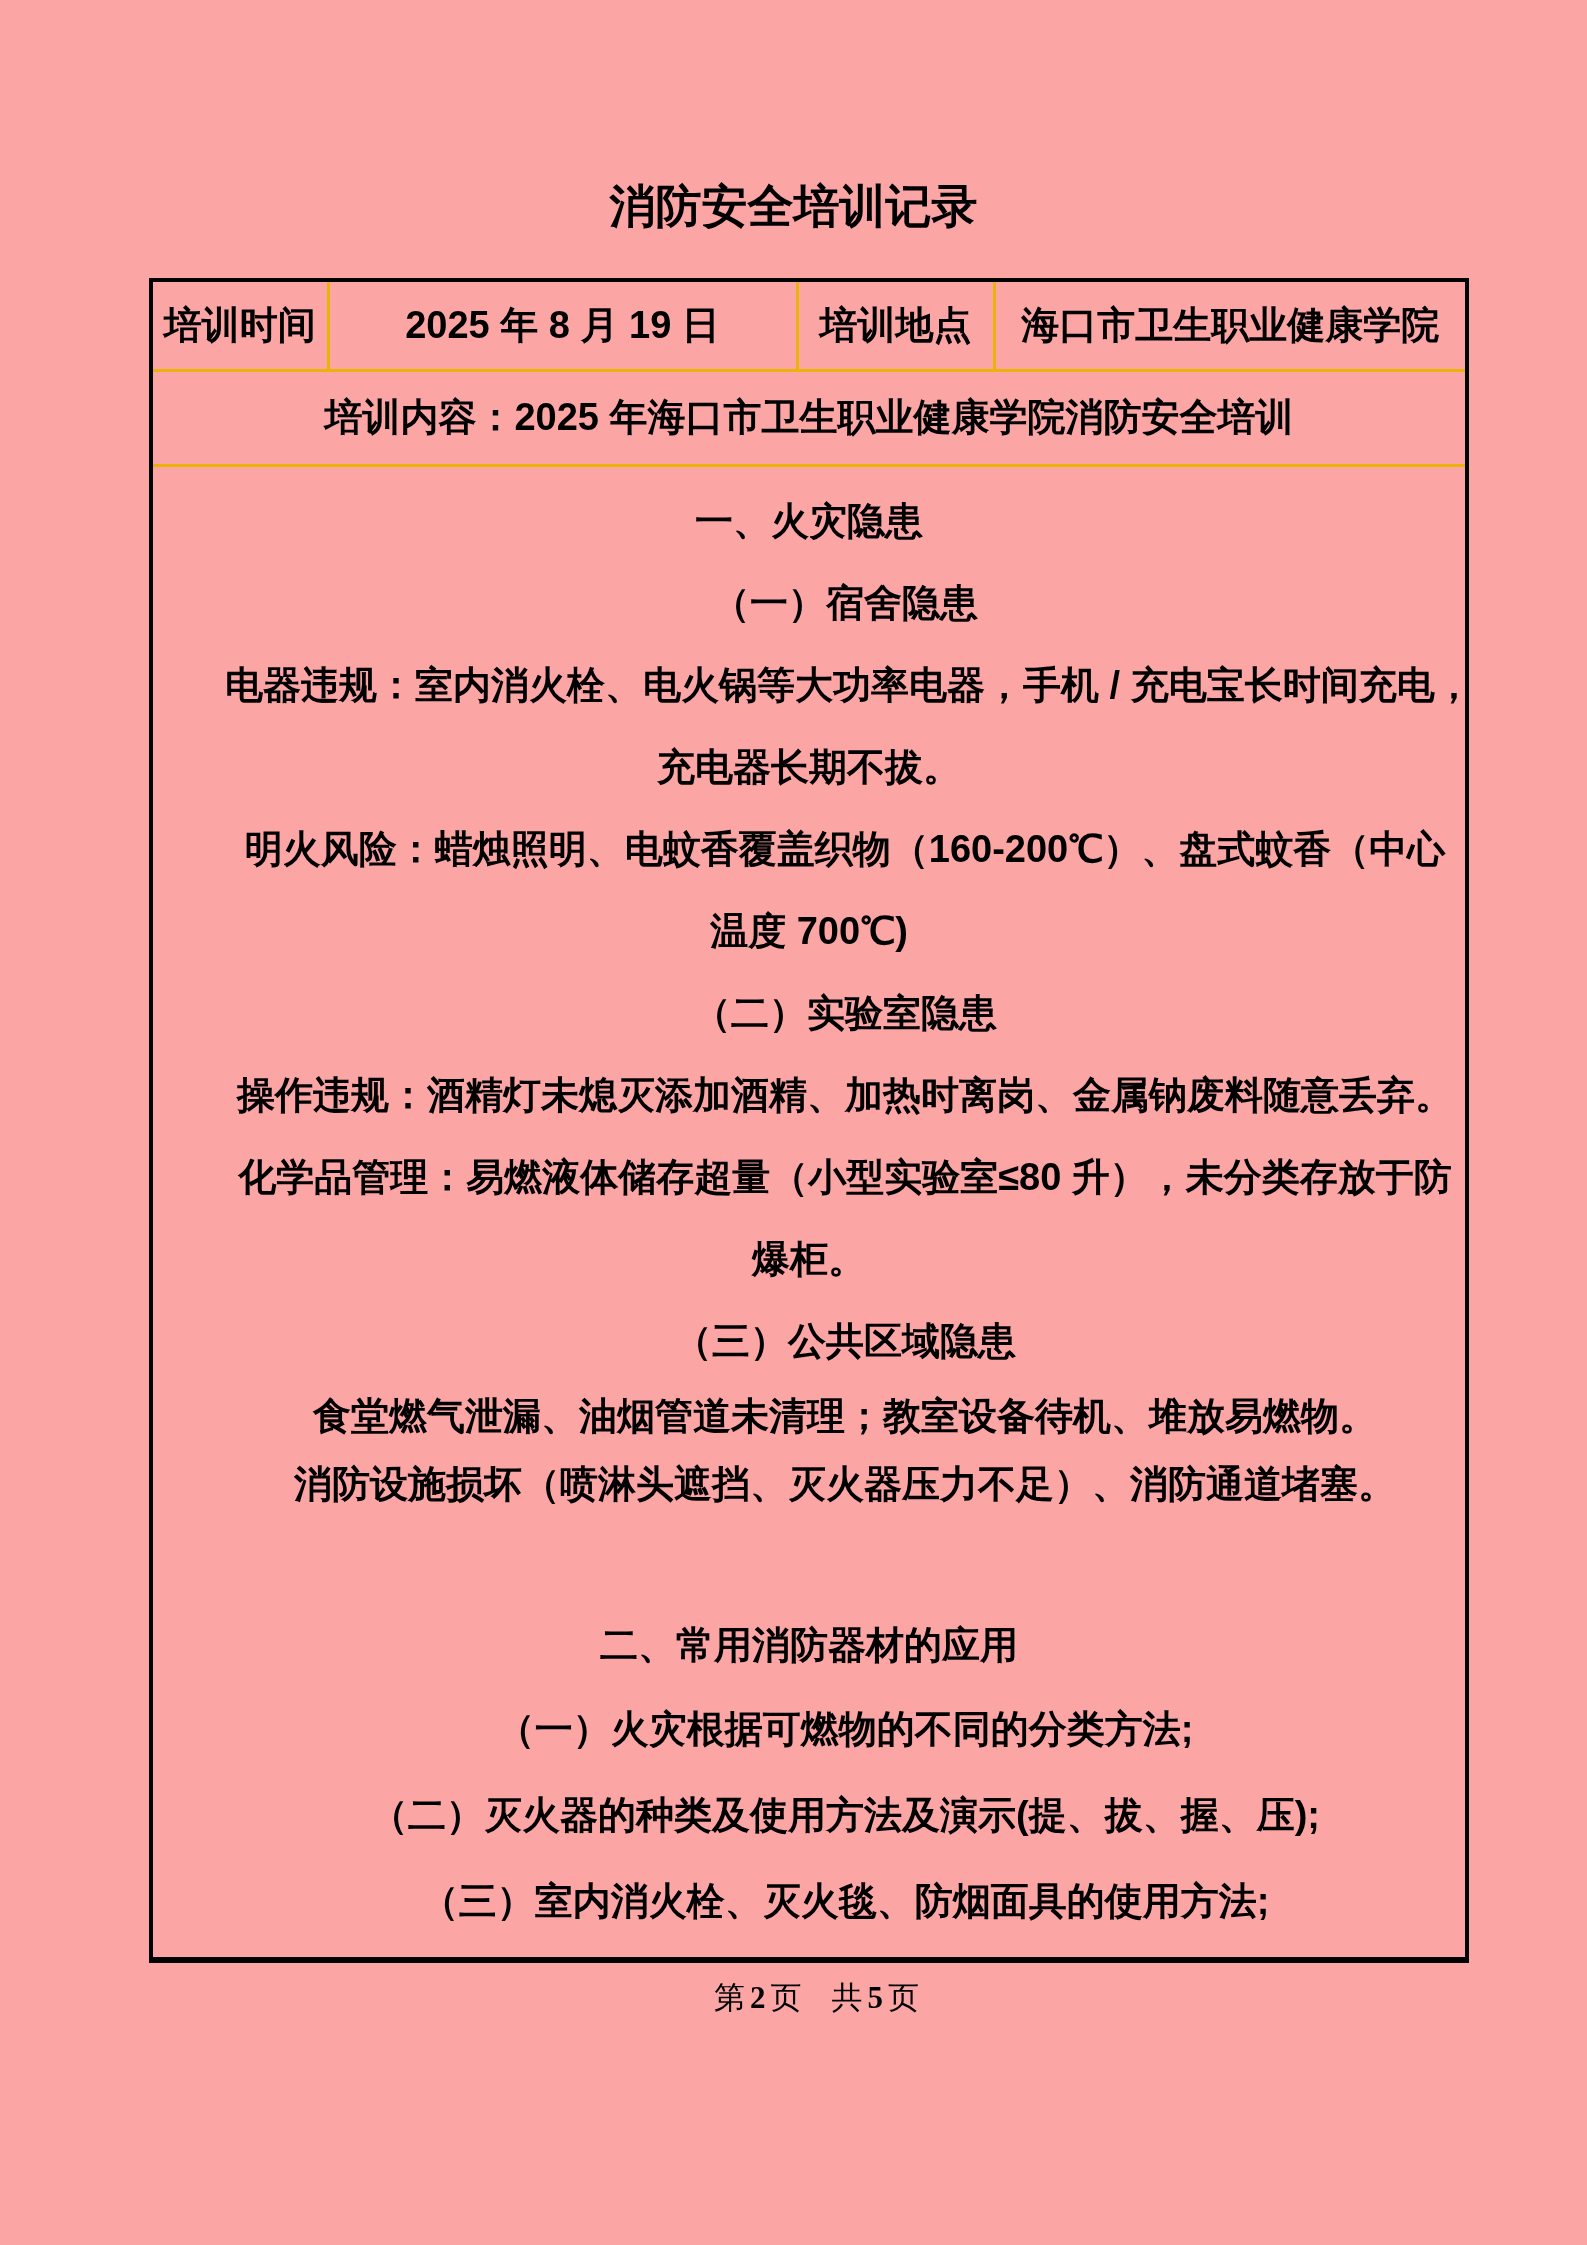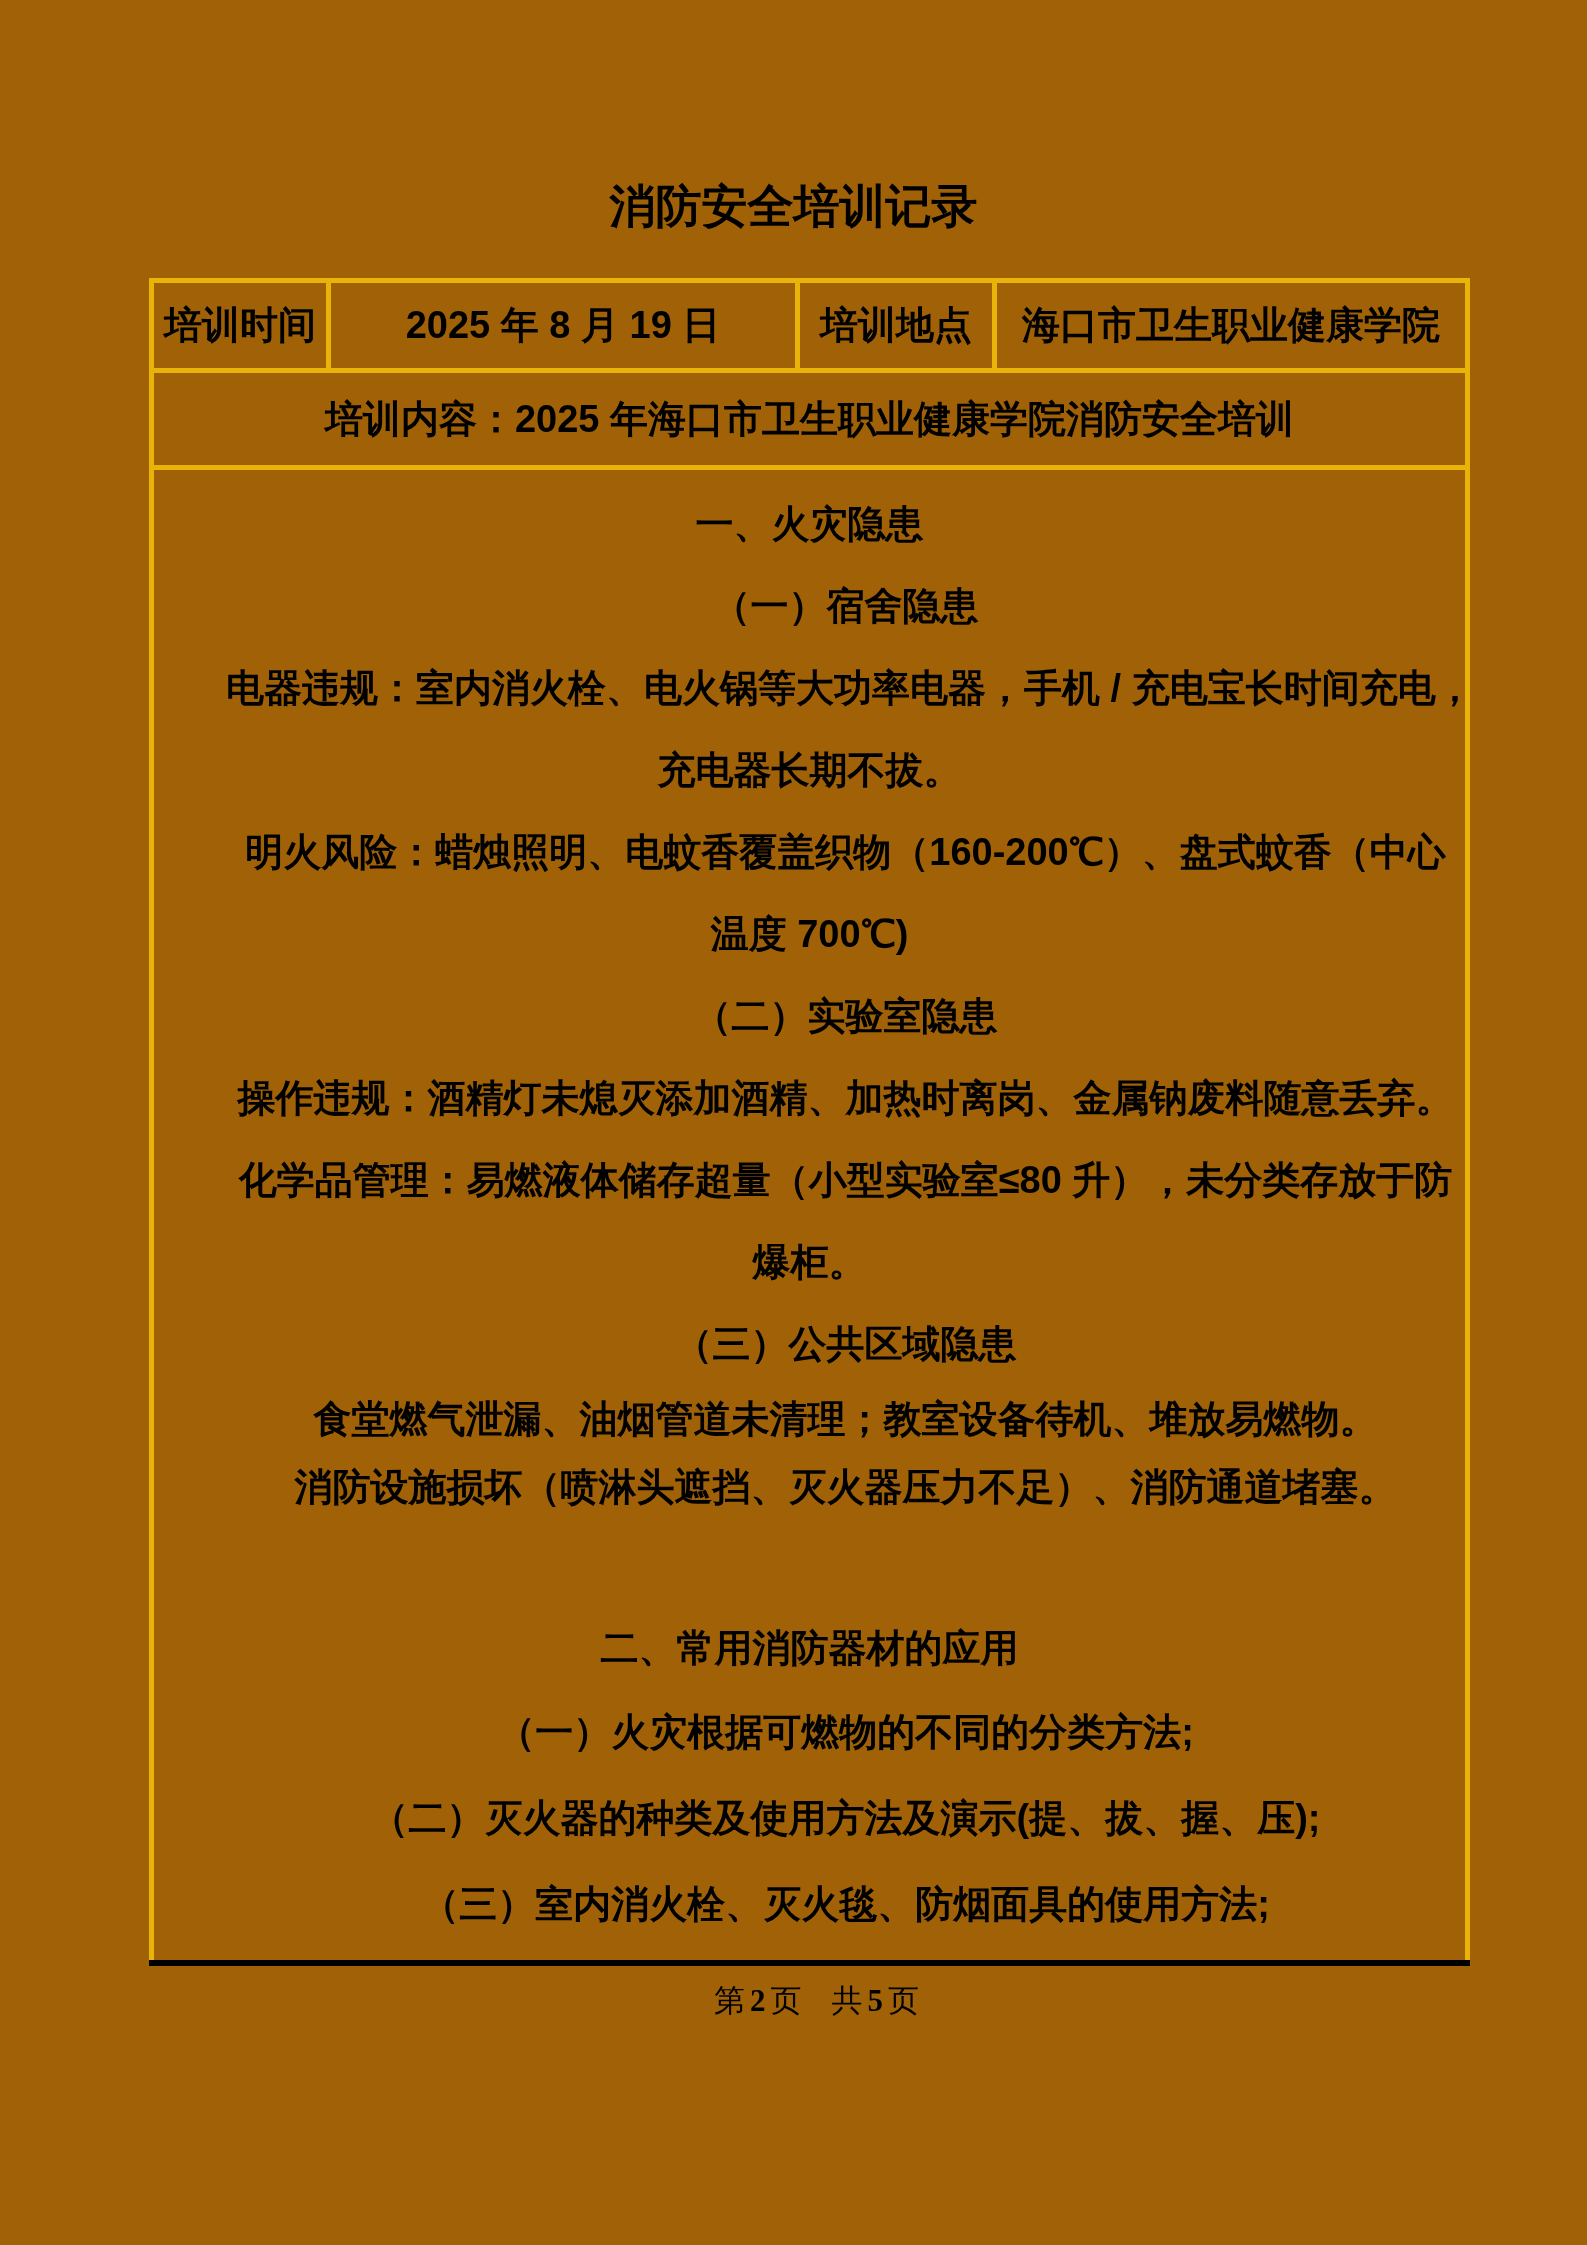--- a/index.html
+++ b/index.html
@@ -1,41 +1,41 @@
 <!DOCTYPE html>
 <html><head>
 <meta charset="utf-8">
 <style>
   html, body { margin: 0; padding: 0; background: #ffffff; }
   .page {
     position: relative;
     width: 1587px;
     height: 2245px;
-    background: #a16207;
+    background: #fca5a5;
     font-family: "Liberation Sans", sans-serif;
     color: #000000;
     overflow: hidden;
   }
   .doc-title {
     padding-top: 178px;
     text-align: center;
     font-size: 46px;
     font-weight: bold;
     line-height: 56px;
   }
   table.record {
     margin: 44px 0 0 149px;
     width: 1316px;
     border-collapse: collapse;
     table-layout: fixed;
     border: 4px solid #000;
     border-bottom-width: 6px;
   }
   table.record td {
-    border: 5px solid #eab308;
+    border: 3px solid #eab308;
     font-size: 38px;
     font-weight: bold;
     text-align: center;
     vertical-align: middle;
     padding: 0;
   }
   tr.hdr-row { height: 90px; }
   td.content-header {
     height: 92px;
     border-bottom-width: 6px;

